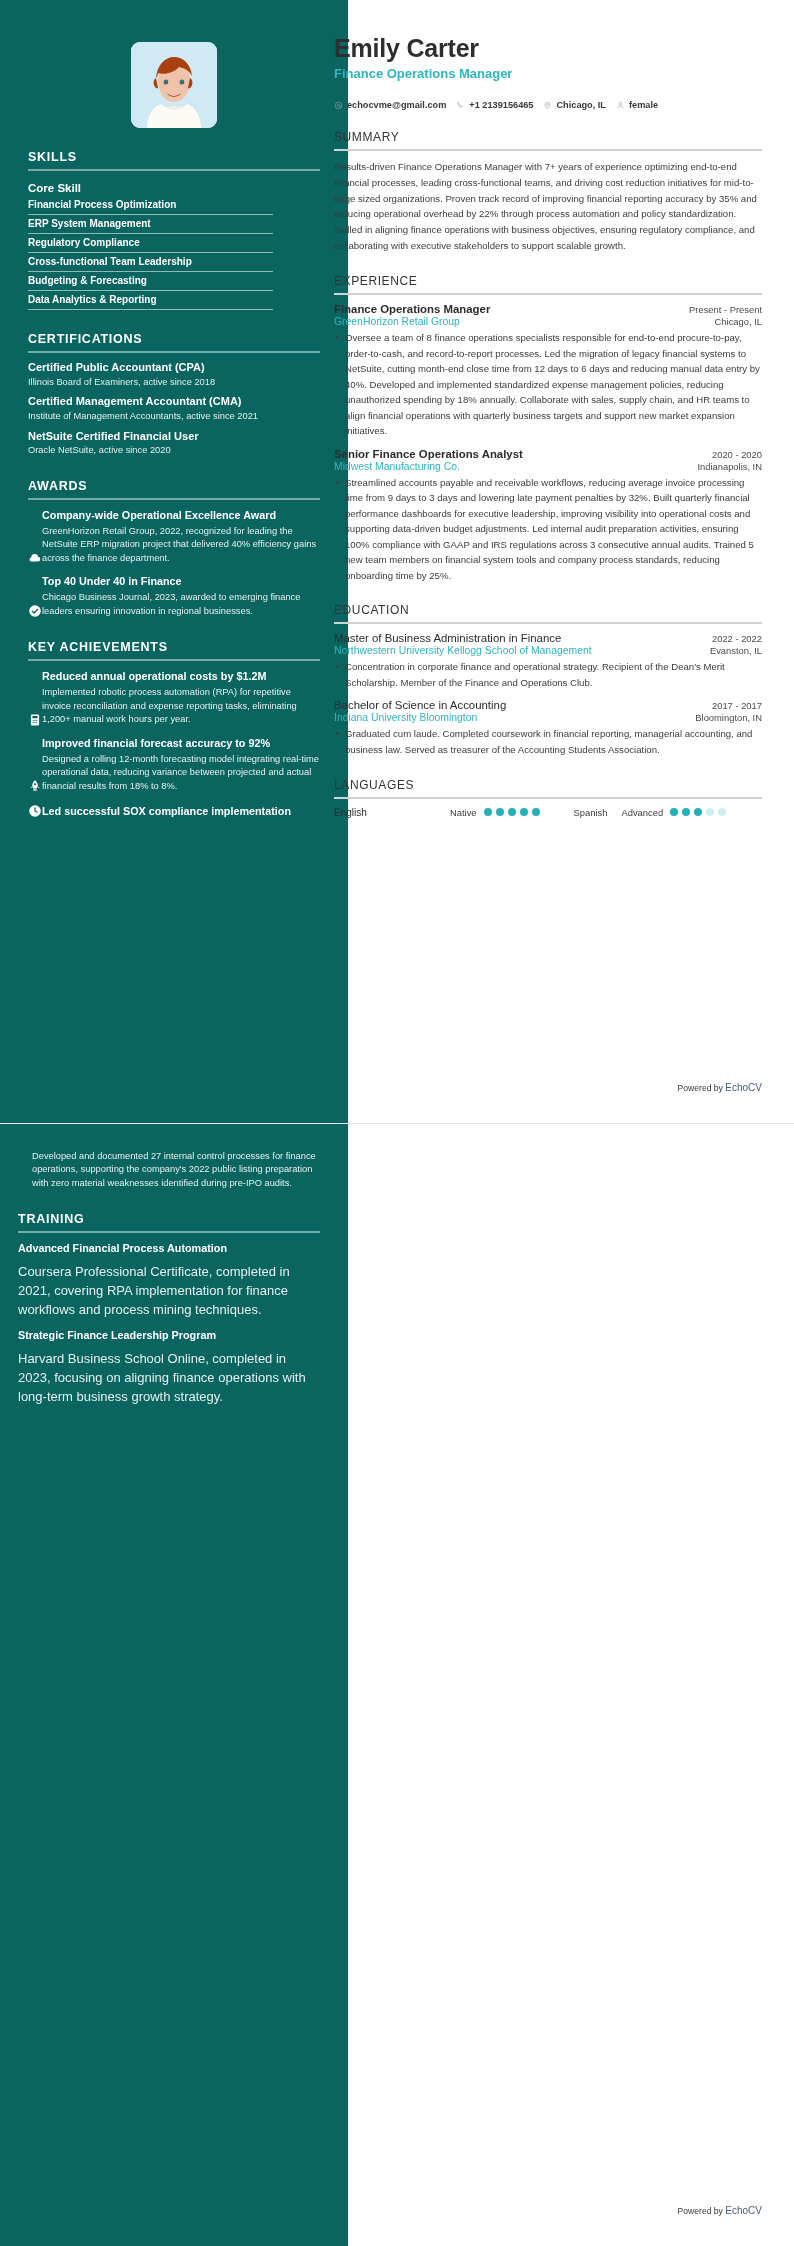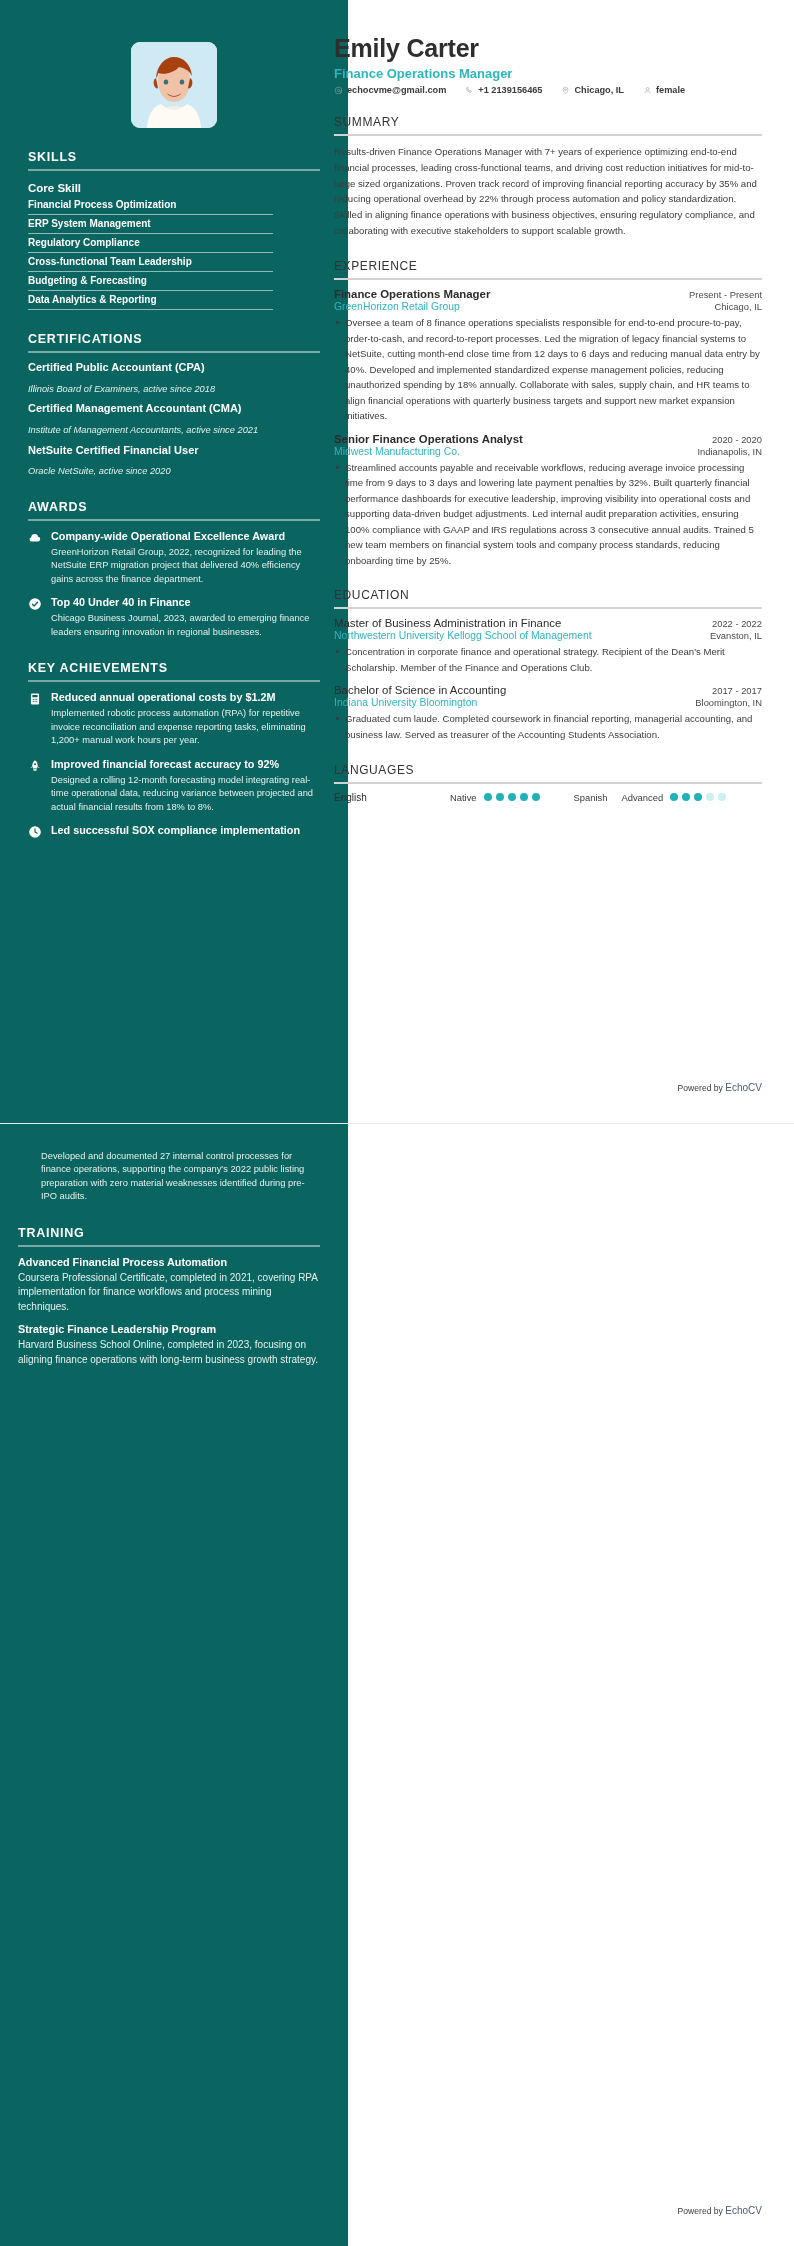--- a/index.html
+++ b/index.html
@@ -43,42 +43,42 @@
   .sb-rule { height: 2px; background: #9fc0be; opacity: .75; margin-bottom: 8px; }
 
   
   .skill-core { font-size: 11.5px; font-weight: 700; color:#fff; padding: 3px 0 2px; }
   .skill-row { font-size: 10px; font-weight: 700; color: #ffffff; padding: 3px 0 4px; }
   .skill-sep { height: 1px; background: rgba(255,255,255,.55); width: 84%; }
 
   
   .cert { margin-bottom: 7px; }
   .cert-title { font-size: 11px; font-weight: 700; color: #fff; line-height: 1.25; }
-  .cert-sub { font-size: 9.3px; color: #e3efee; line-height: 1.35; margin-top: 8px; font-style: italic; }
-
-  
-  .ic-item { display: flex; gap: 9px; margin-bottom: 9px; align-items: flex-start; }
+  .cert-sub { font-size: 9.3px; color: #e3efee; line-height: 1.35; margin-top: 1px; }
+
+  
+  .ic-item { display: flex; margin-bottom: 9px; align-items: flex-end; }
   .ic-badge {
     flex: 0 0 auto; width: 14px; height: 14px; margin-top: 2px;
     display: flex; align-items: center; justify-content: center;
   }
   .ic-badge svg { width: 14px; height: 14px; fill: #ffffff; }
   .ic-body { flex: 1 1 auto; }
   .ic-title { font-size: 10.8px; font-weight: 700; color: #fff; line-height: 1.3; }
   .ic-desc { font-size: 9.3px; color: #e6f0ef; line-height: 1.45; margin-top: 3px; }
 
   
   .tr { margin-bottom: 8px; }
   .tr-title { font-size: 10.8px; font-weight: 700; color: #fff; line-height: 1.3; }
-  .tr-desc { font-size: 10px; color: #e6f0ef; line-height: 1.45; margin-top: 2px; }
+  .tr-desc { font-size: 13px; color: #e6f0ef; line-height: 1.45; margin-top: 8px; }
 
   
   .name { font-size: 25px; font-weight: 700; color: #2e2e2e; letter-spacing: -.2px; }
   .role { font-size: 13px; font-weight: 700; color: #2fb5bd; margin-top: 3px; }
-  .contact { display: flex; align-items: flex-start; flex-wrap: wrap; gap: 4px 19px; margin-top: 4px; }
+  .contact { display: flex; align-items: flex-start; flex-wrap: wrap; gap: 4px 10px; margin-top: 19px; }
   .c-item { display: flex; align-items: center; gap: 4px; font-size: 9.2px; font-weight: 700; color: #3a3a3a; }
   .c-item svg { width: 9px; height: 9px; stroke: #9a9a9a; fill: none; stroke-width: 1.6; }
 
   
   .m-h { font-size: 12px; font-weight: 400; color: #333; letter-spacing: .05em; margin-top: 20px; }
   .m-rule { height: 2px; background: #d2d2d2; margin-top: 5px; margin-bottom: 8px; }
   .m-para { font-size: 9.6px; color: #3c3c3c; line-height: 1.65; text-align: left; }
 
   .entry { margin-bottom: 9px; }
   .entry-top { display: flex; justify-content: space-between; align-items: baseline; gap: 10px; }

